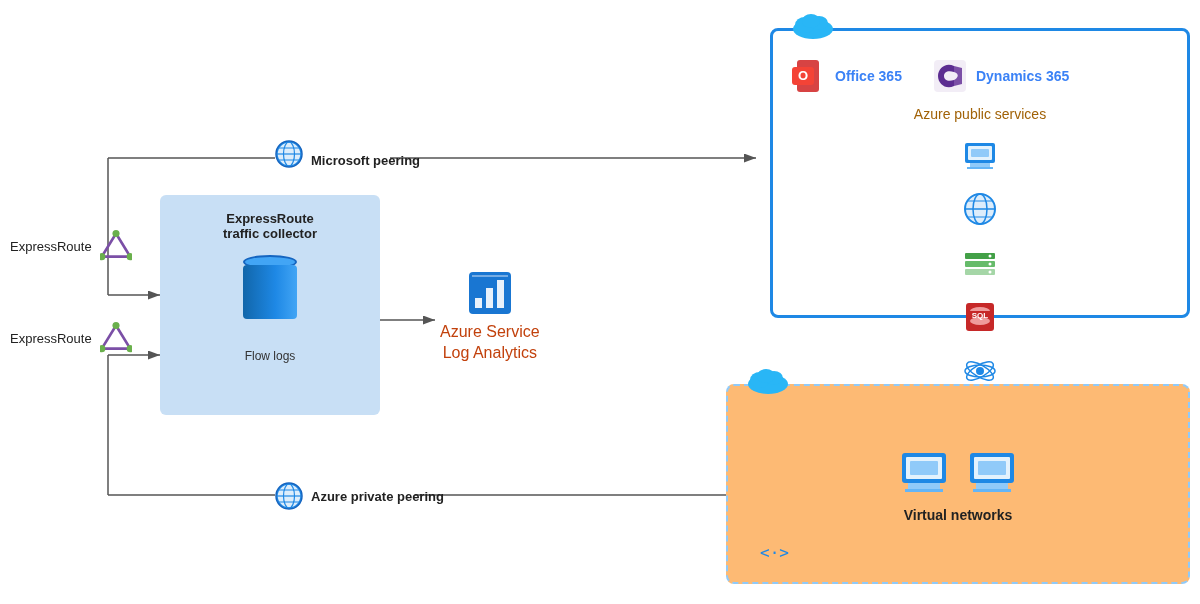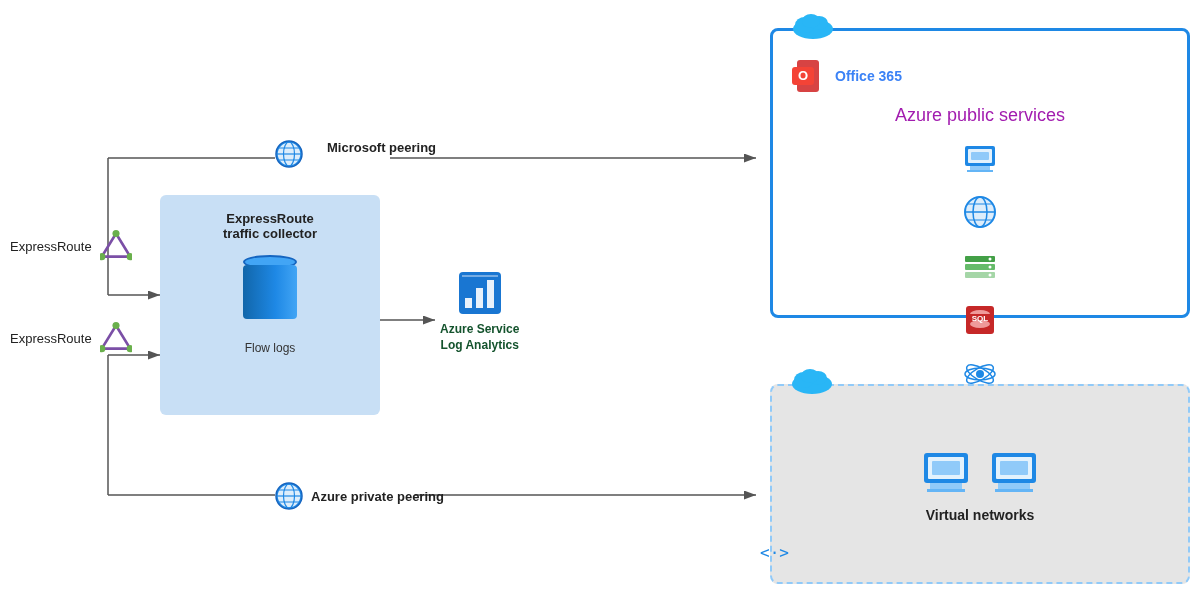--- a/index.html
+++ b/index.html
@@ -93,38 +93,38 @@
       border-radius: 50%;
       position: absolute;
       top: 0;
       left: 0;
       border: 2px solid #1565c0;
     }
 
     .flow-logs-label {
       font-size: 12px;
       color: #333;
-      margin-top: 10px;
+      margin-top: 18px;
     }
 
     
     .analytics-node {
       position: absolute;
       left: 440px;
       top: 270px;
       display: flex;
       flex-direction: column;
       align-items: center;
       gap: 6px;
     }
 
     .analytics-label {
-      font-size: 12px;
-      font-weight: 700;
-      color: #14532d;
+      font-size: 16px;
+      font-weight: 400;
+      color: #c2410c;
       text-align: center;
       line-height: 1.3;
     }
 
     
     .azure-public-box {
       position: absolute;
       right: 10px;
       top: 28px;
       width: 420px;
@@ -160,25 +160,25 @@
       margin-top: 14px;
       justify-content: center;
       flex-direction: column;
     }
 
     
     .azure-private-box {
       position: absolute;
       right: 10px;
       bottom: 20px;
-      width: 420px;
+      width: 464px;
       height: 200px;
       border: 2px dashed #90caf9;
       border-radius: 8px;
-      background: #e5e5e5;
+      background: #fdba74;
       display: flex;
       flex-direction: column;
       align-items: center;
       justify-content: center;
       gap: 10px;
     }
 
     .cloud-icon-bottom {
       position: absolute;
       top: -22px;
@@ -202,22 +202,22 @@
       font-size: 13px;
       font-weight: 700;
       color: #222;
     }
 
     .ms-peering-node {
       position: absolute;
       left: 275px;
       top: 140px;
       display: flex;
-      align-items: flex-start;
-      gap: 24px;
+      align-items: flex-end;
+      gap: 8px;
     }
 
     .az-private-peering-node {
       position: absolute;
       left: 275px;
       top: 482px;
       display: flex;
       align-items: center;
       gap: 8px;
       text-align: center;
@@ -393,24 +393,33 @@
     <div style="display:flex; align-items:center; gap:30px; margin-top:10px;">
       <div class="service-item">
 
         <svg class="o365-icon" viewBox="0 0 38 38">
           <rect x="8" y="3" width="22" height="32" rx="3" fill="#d32f2f" opacity="0.9"></rect>
           <rect x="3" y="10" width="22" height="18" rx="3" fill="#f44336"></rect>
           <text x="14" y="23" font-size="13" font-weight="bold" fill="white" text-anchor="middle">O</text>
         </svg>
         <span class="service-name">Office 365</span>
       </div>
+      <div class="service-item">
+
+        <svg class="d365-icon" viewBox="0 0 36 36">
+          <rect x="2" y="2" width="32" height="32" rx="4" fill="#7b4fa6" opacity="0.1"></rect>
+          <path d="M6 18 C6 10, 14 4, 22 8 L22 14 C16 12, 12 14, 12 18 C12 22, 16 24, 22 22 L22 28 C14 32, 6 26, 6 18Z" fill="#5c2d91"></path>
+          <path d="M22 8 L30 10 L30 26 L22 28 L22 22 C26 20, 28 16, 22 14Z" fill="#7b4fa6"></path>
+        </svg>
+        <span class="service-name">Dynamics 365</span>
+      </div>
     </div>
 
     <div style="text-align:center; margin-top:10px; margin-bottom:10px;">
-      <span style="font-size:18px; color:#a21caf;">Azure public services</span>
+      <span style="font-size:14px; color:#a16207;">Azure public services</span>
     </div>
 
     <div class="bottom-services-row">
 
       <svg class="svc-icon-sm" viewBox="0 0 36 36">
         <rect x="3" y="6" width="30" height="20" rx="2" fill="#1e88e5"></rect>
         <rect x="8" y="26" width="20" height="4" fill="#90caf9"></rect>
         <rect x="5" y="30" width="26" height="2" fill="#64b5f6"></rect>
         <rect x="6" y="9" width="24" height="14" rx="1" fill="#e3f2fd"></rect>
         <rect x="9" y="12" width="18" height="8" rx="1" fill="#90caf9"></rect>

